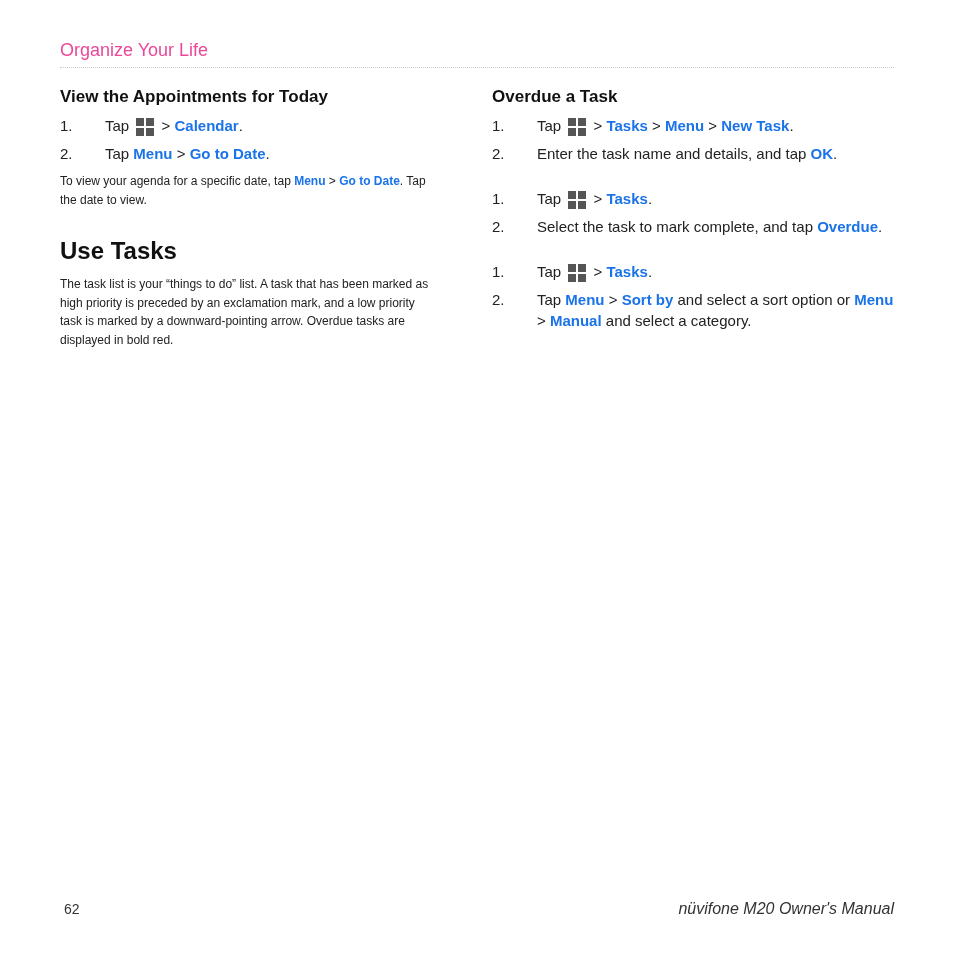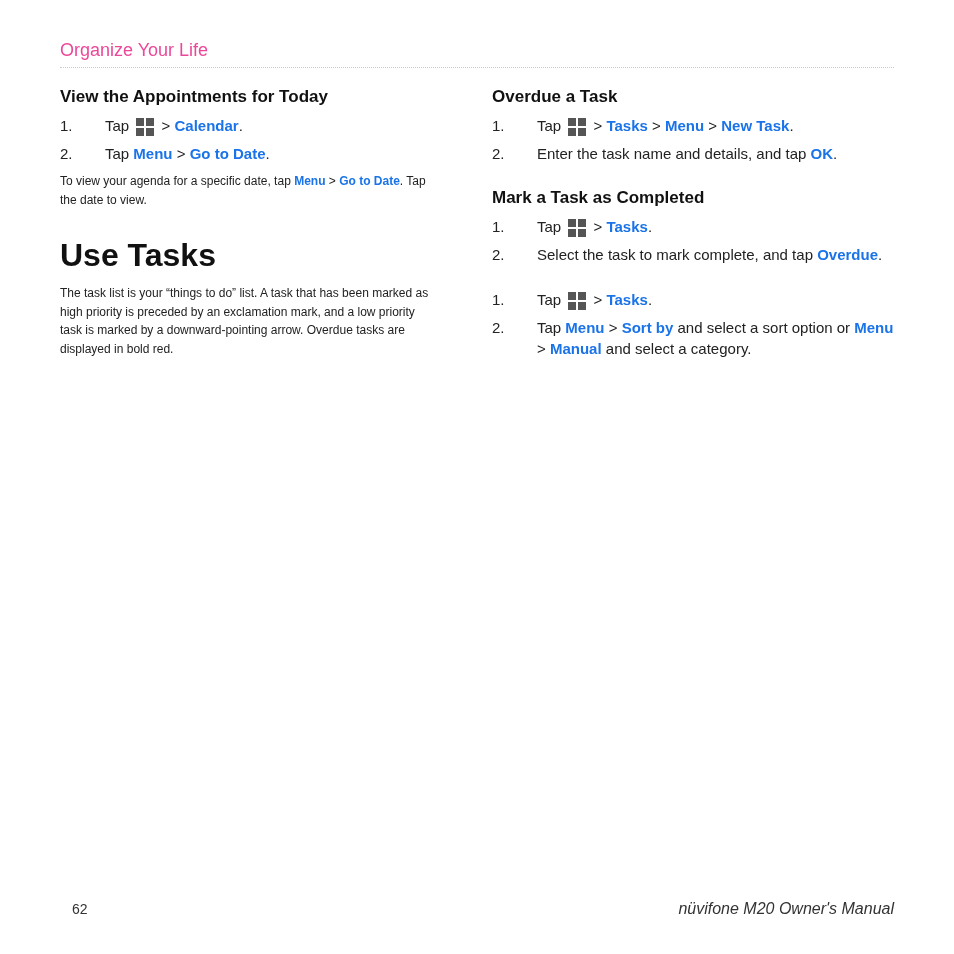--- a/index.html
+++ b/index.html
@@ -48,21 +48,21 @@
     }
 
     .section-title {
       font-size: 17px;
       font-weight: bold;
       color: #111;
       margin-bottom: 8px;
     }
 
     .big-section-title {
-      font-size: 32px;
+      font-size: 24px;
       font-weight: bold;
       color: #111;
       margin-bottom: 10px;
       margin-top: 28px;
     }
 
     .step-list {
       list-style: none;
       padding: 0;
       margin-bottom: 8px;
@@ -113,21 +113,21 @@
       height: 20px;
     }
 
     .right-section {
       margin-bottom: 24px;
     }
 
     .page-footer {
       position: absolute;
       bottom: 36px;
-      left: 72px;
+      left: 64px;
       right: 60px;
       display: flex;
       justify-content: space-between;
       align-items: center;
     }
 
     .footer-page-num {
       font-size: 14px;
       color: #333;
     }
@@ -203,21 +203,20 @@
           <li>
             <span class="step-num">2.</span>
             <span class="step-content">
               Enter the task name and details, and tap <span class="link-blue">OK</span>.
             </span>
           </li>
         </ol>
       </div>
 
       <div class="right-section">
-        <div class="section-title">Mark a Task as Completed</div>
         <ol class="step-list">
           <li>
             <span class="step-num">1.</span>
             <span class="step-content">
               Tap <span class="app-icon"><svg viewBox="0 0 20 20">
                     <rect x="1" y="1" width="8" height="8" fill="#555"></rect>
                     <rect x="11" y="1" width="8" height="8" fill="#555"></rect>
                     <rect x="1" y="11" width="8" height="8" fill="#555"></rect>
                     <rect x="11" y="11" width="8" height="8" fill="#555"></rect>
                   </svg></span> &gt; <span class="link-blue">Tasks</span>.

